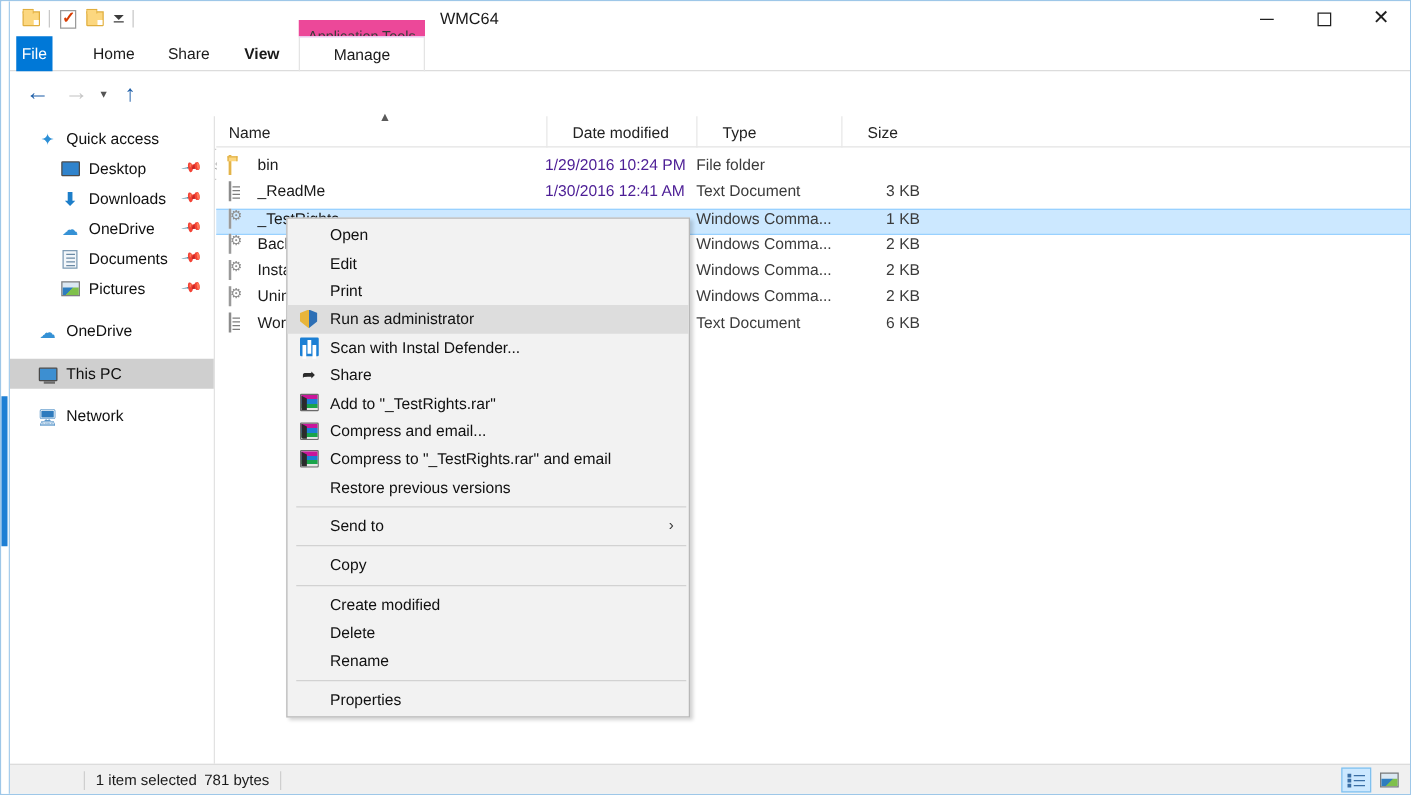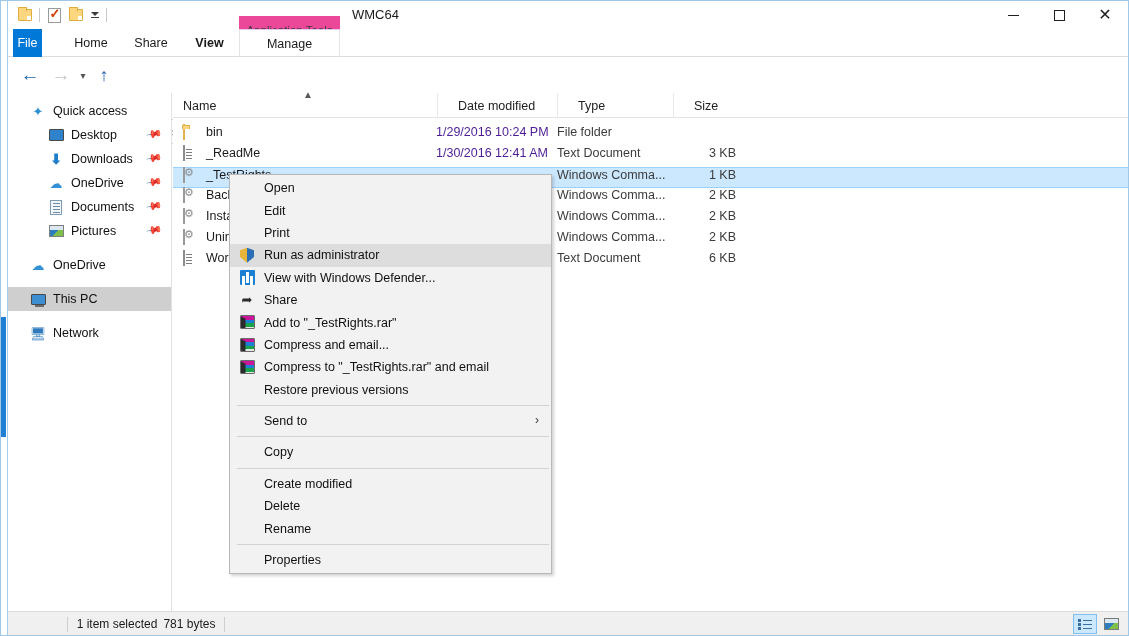--- a/index.html
+++ b/index.html
@@ -738,21 +738,21 @@
       <span class="mi-ico">
           <span class="shield"></span>
         </span>
       <span>Run as administrator</span>
     </div>
 
     <div class="mi">
       <span class="mi-ico">
           <span class="defender"></span>
         </span>
-      <span>View with Windows Defender...</span>
+      <span>Scan with Instal Defender...</span>
     </div>
 
     <div class="mi">
       <span class="mi-ico">
           <span class="share-ico">➦</span>
         </span>
       <span>Share</span>
     </div>
 
 

